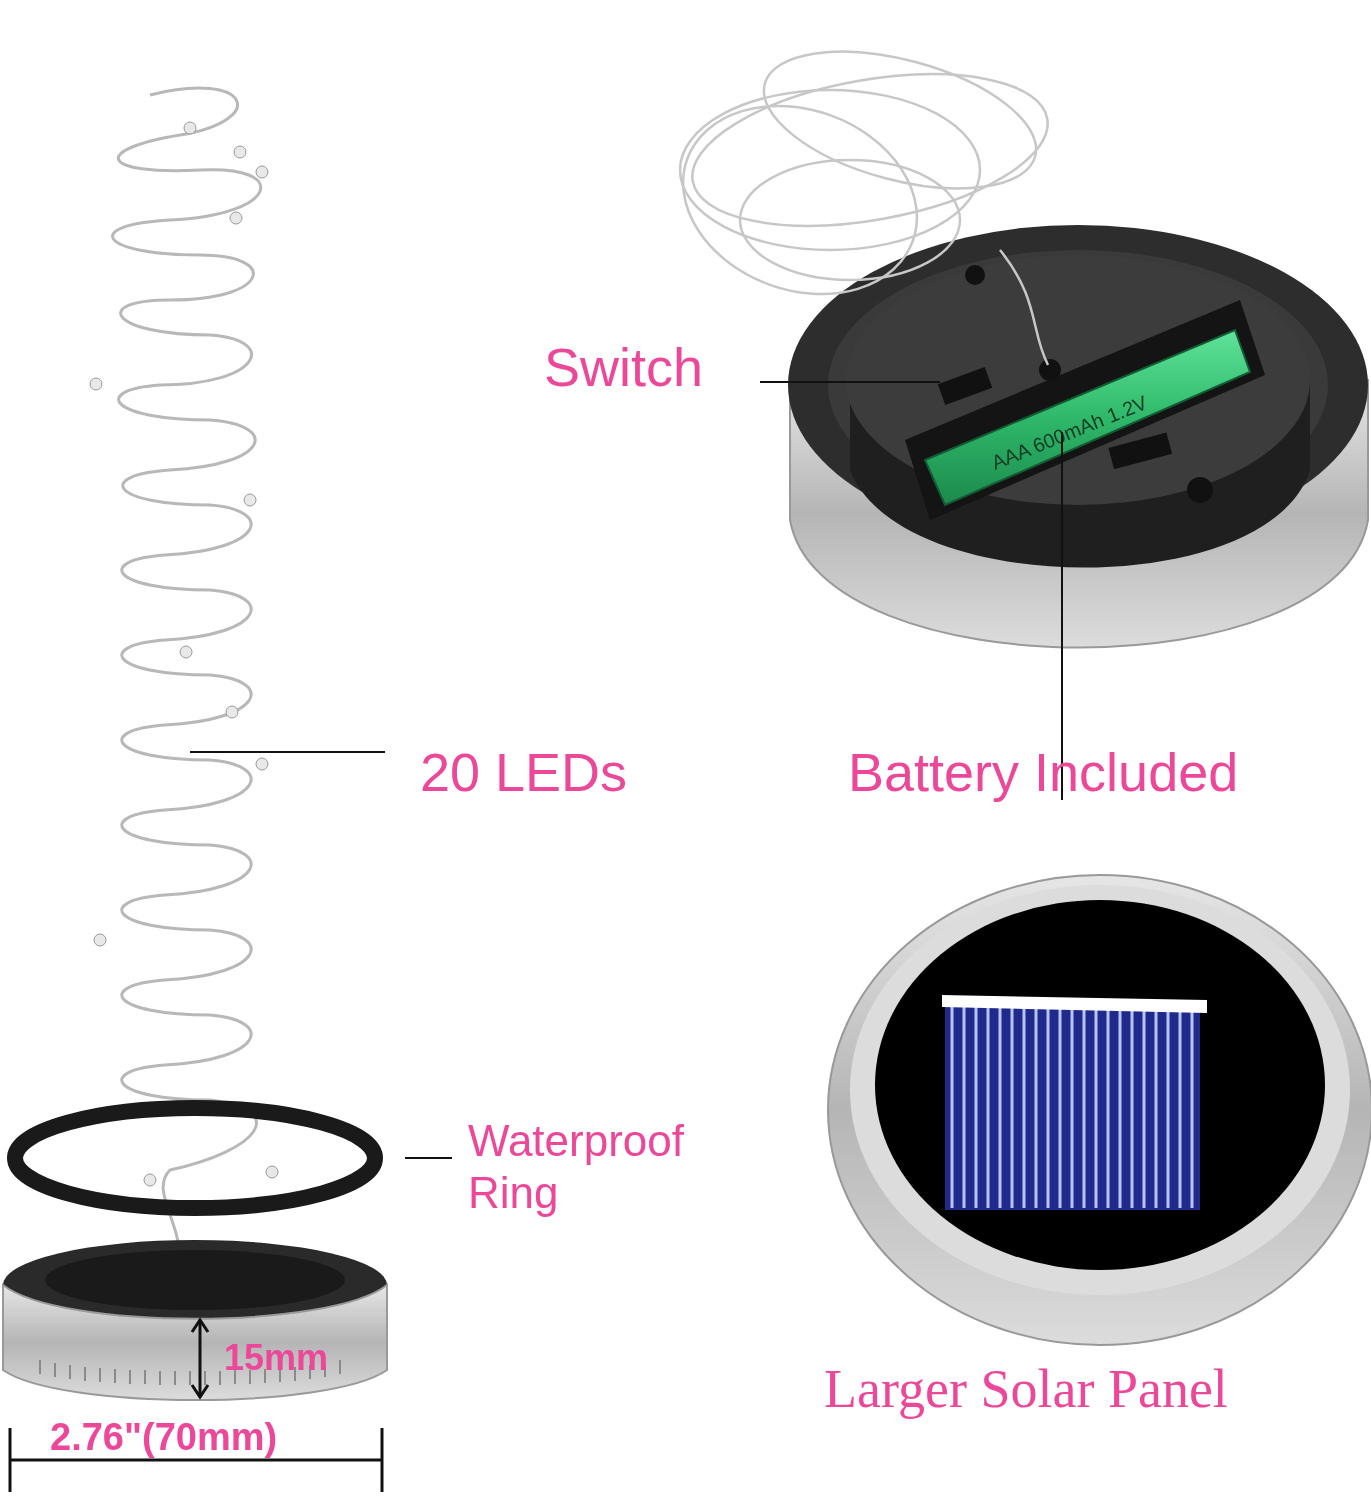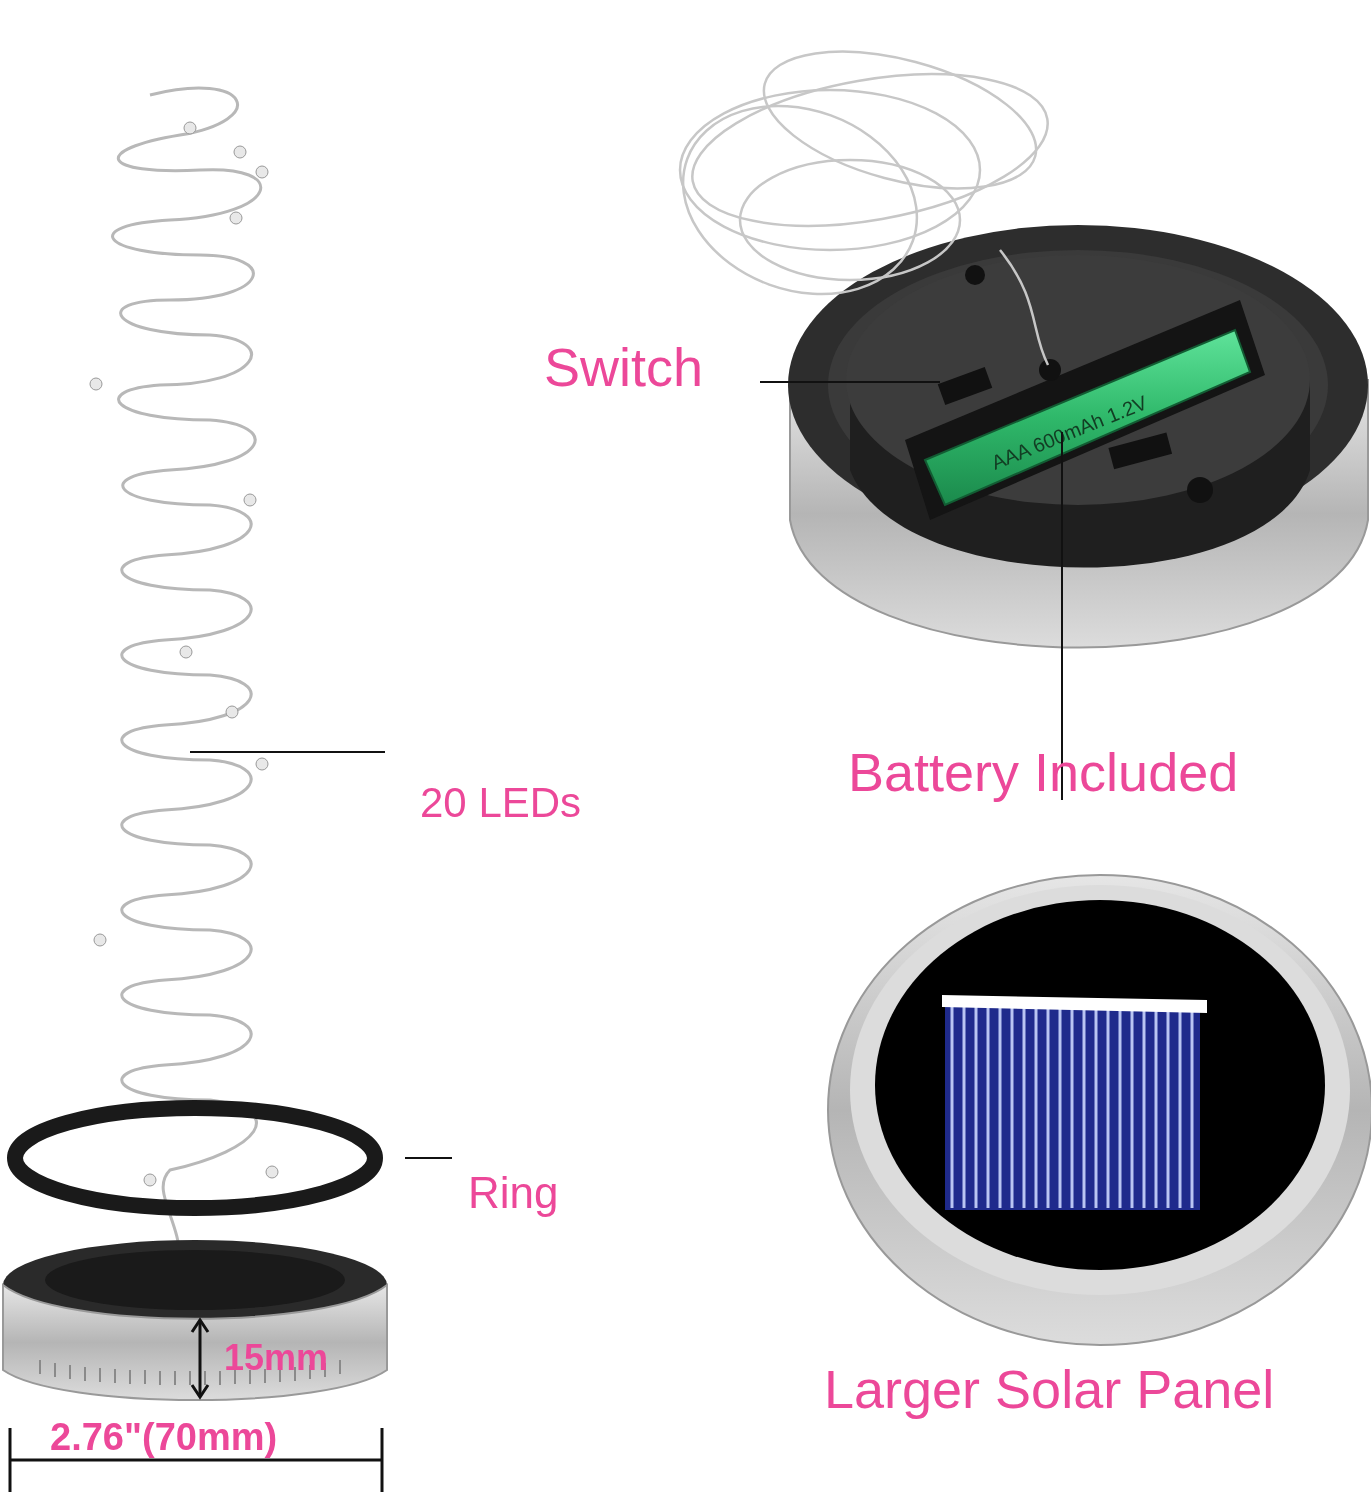--- a/index.html
+++ b/index.html
@@ -1,22 +1,22 @@
 <!DOCTYPE html>
 <html><head>
 <meta charset="utf-8">
 <style>
   html,body{margin:0;padding:0;background:#ffffff;}
   body{width:1371px;height:1500px;position:relative;overflow:hidden;font-family:"Liberation Sans",sans-serif;color:#111;}
   .label{position:absolute;font-family:"Liberation Sans",sans-serif;color:#ec4899;white-space:nowrap;line-height:1;}
   .lbl-switch{left:544px;top:340px;font-size:54px;}
-  .lbl-leds{left:420px;top:745px;font-size:42px;margin-top:37px;}
+  .lbl-leds{left:420px;top:745px;font-size:54px;}
   .lbl-battery{left:848px;top:745px;font-size:54px;}
   .lbl-ring{left:468px;top:1115px;font-size:44px;line-height:52px;white-space:normal;width:280px;}
-  .lbl-solar{left:824px;top:1362px;font-size:54px;}
+  .lbl-solar{left:824px;top:1362px;font-size:54px;font-family:Liberation Serif, serif;}
   .lbl-15{left:224px;top:1340px;font-size:36px;font-weight:bold;text-align:right;}
   .lbl-width{left:50px;top:1418px;font-size:38px;font-weight:bold;}
   svg{position:absolute;left:0;top:0;}
 </style>
 </head>
 <body>
 
 <svg width="1371" height="1500" viewBox="0 0 1371 1500">
   <defs>
     <linearGradient id="silver" x1="0" y1="0" x2="0" y2="1">
@@ -134,18 +134,18 @@
     <line x1="190" y1="752" x2="385" y2="752"></line>
     <line x1="1062" y1="432" x2="1062" y2="800"></line>
     <line x1="405" y1="1158" x2="452" y2="1158"></line>
   </g>
 </svg>
 
 <div class="label lbl-switch">Switch</div>
 <div class="label lbl-leds">20 LEDs</div>
 <div class="label lbl-battery">Battery Included</div>
 <div class="label lbl-ring">
-  <br>
+  <span>Waterproof</span><br>
   <span>Ring</span>
 </div>
 <div class="label lbl-solar">Larger Solar Panel</div>
 <div class="label lbl-15">15mm</div>
 <div class="label lbl-width">2.76"(70mm)</div>
 
 </body></html>

